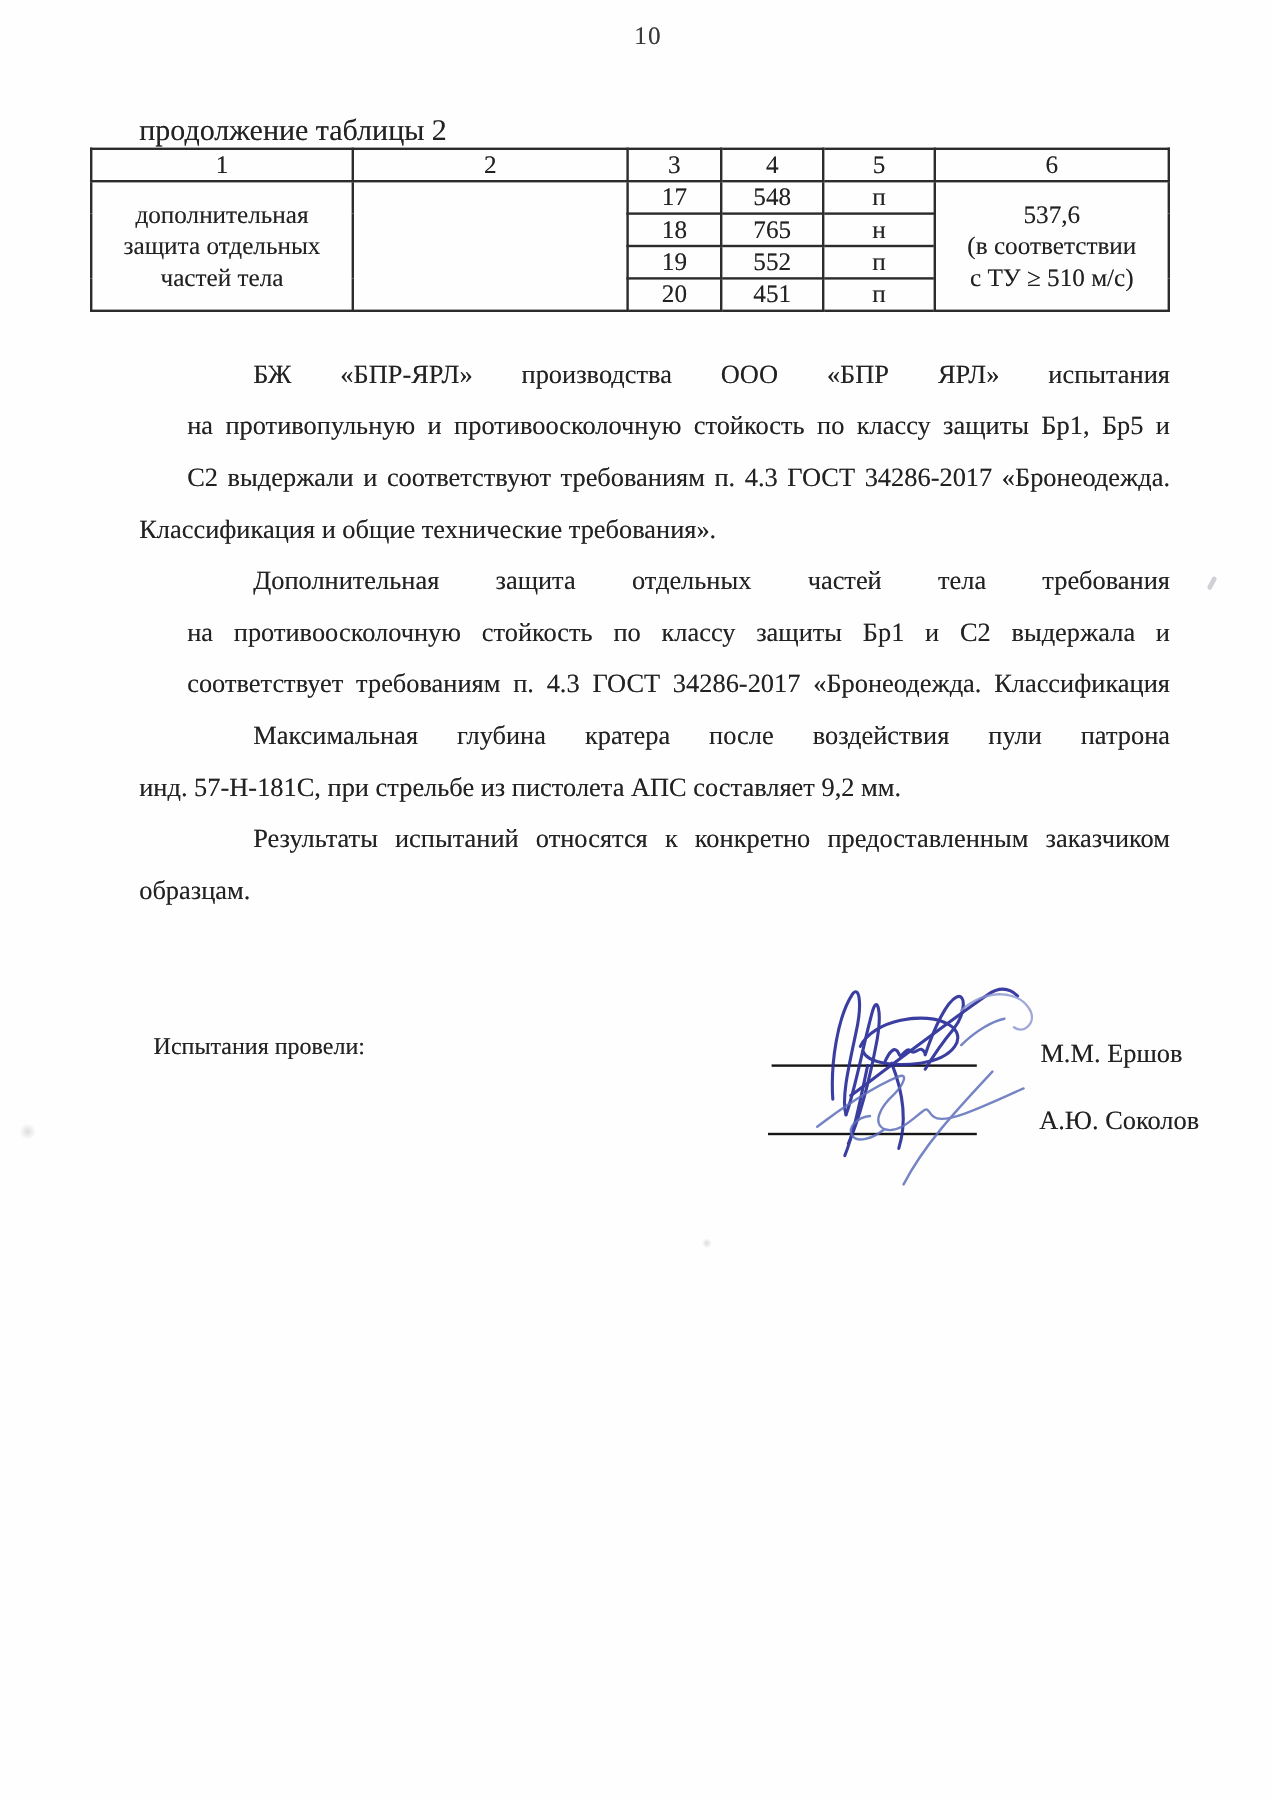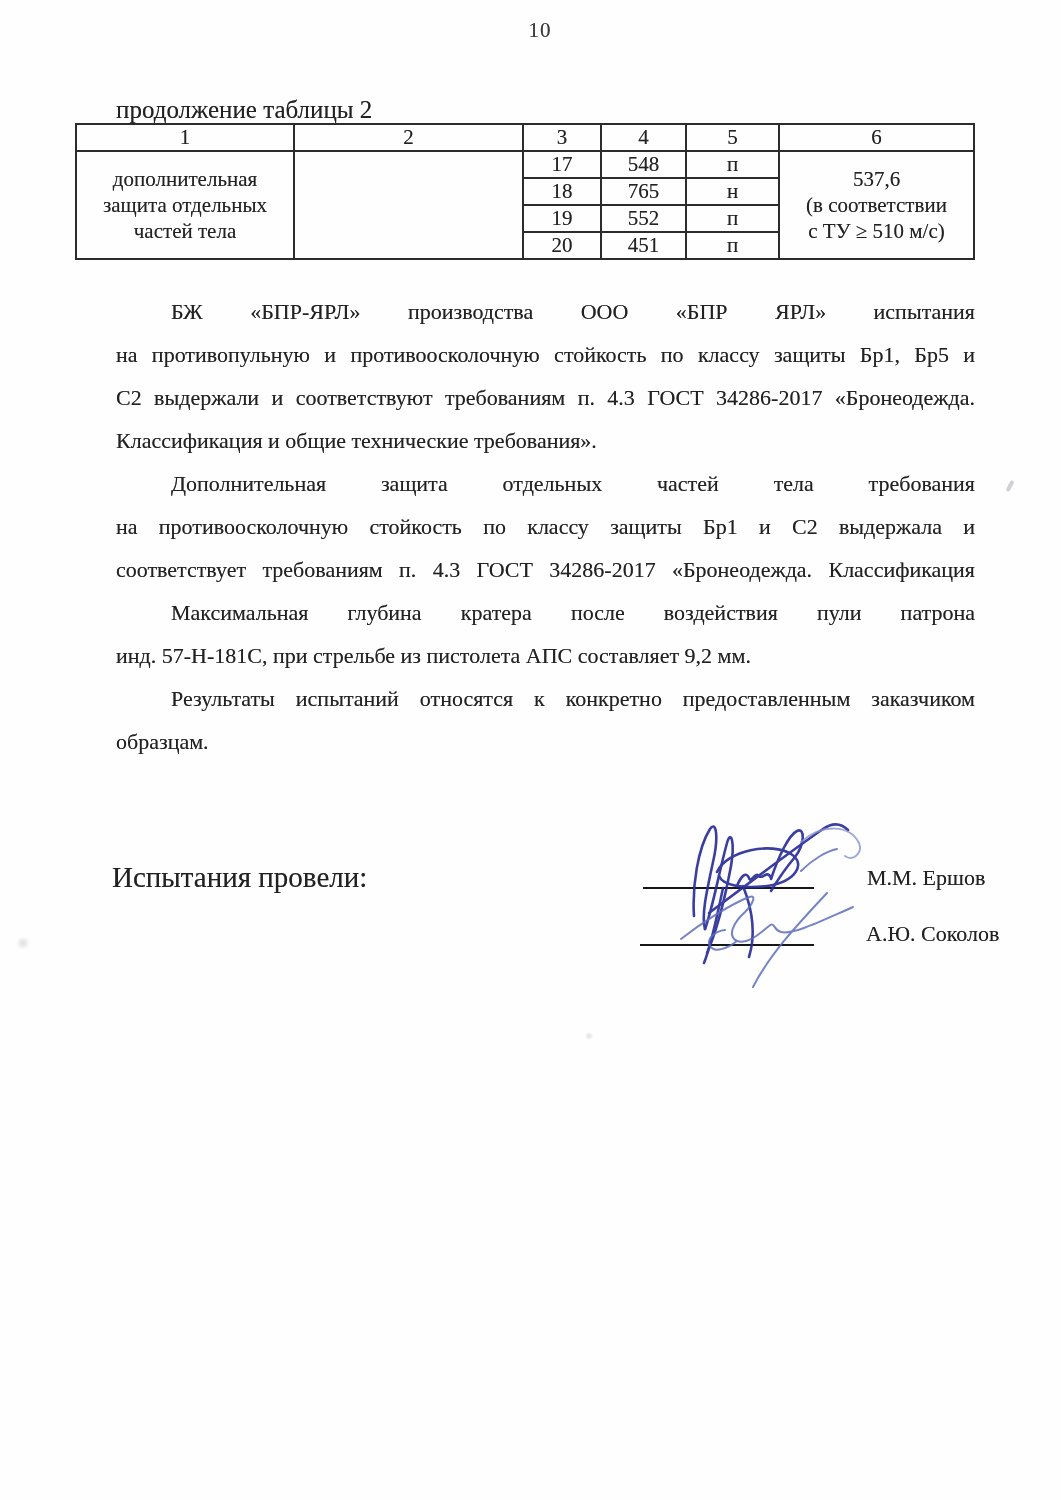--- a/index.html
+++ b/index.html
@@ -70,28 +70,29 @@
   .ln {
     height: 43px;
     line-height: 43px;
     font-size: 22px;
     white-space: nowrap;
   }
   .ln.just {
     white-space: normal;
     text-align: justify;
     text-align-last: justify;
+    margin-left: 40px;
   }
   .ln.indent { text-indent: 55px; }
 
   .sign-label {
     position: absolute;
     top: 861px;
-    left: 72px;
-    font-size: 29px;
+    left: 88px;
+    font-size: 20px;
   }
   .sig-line {
     position: absolute;
     height: 0;
     border-bottom: 2px solid #161616;
   }
   .sig-line-1 { top: 887px; left: 643px; width: 171px; }
   .sig-line-2 { top: 944px; left: 640px; width: 174px; }
   .sig-name {
     position: absolute;

